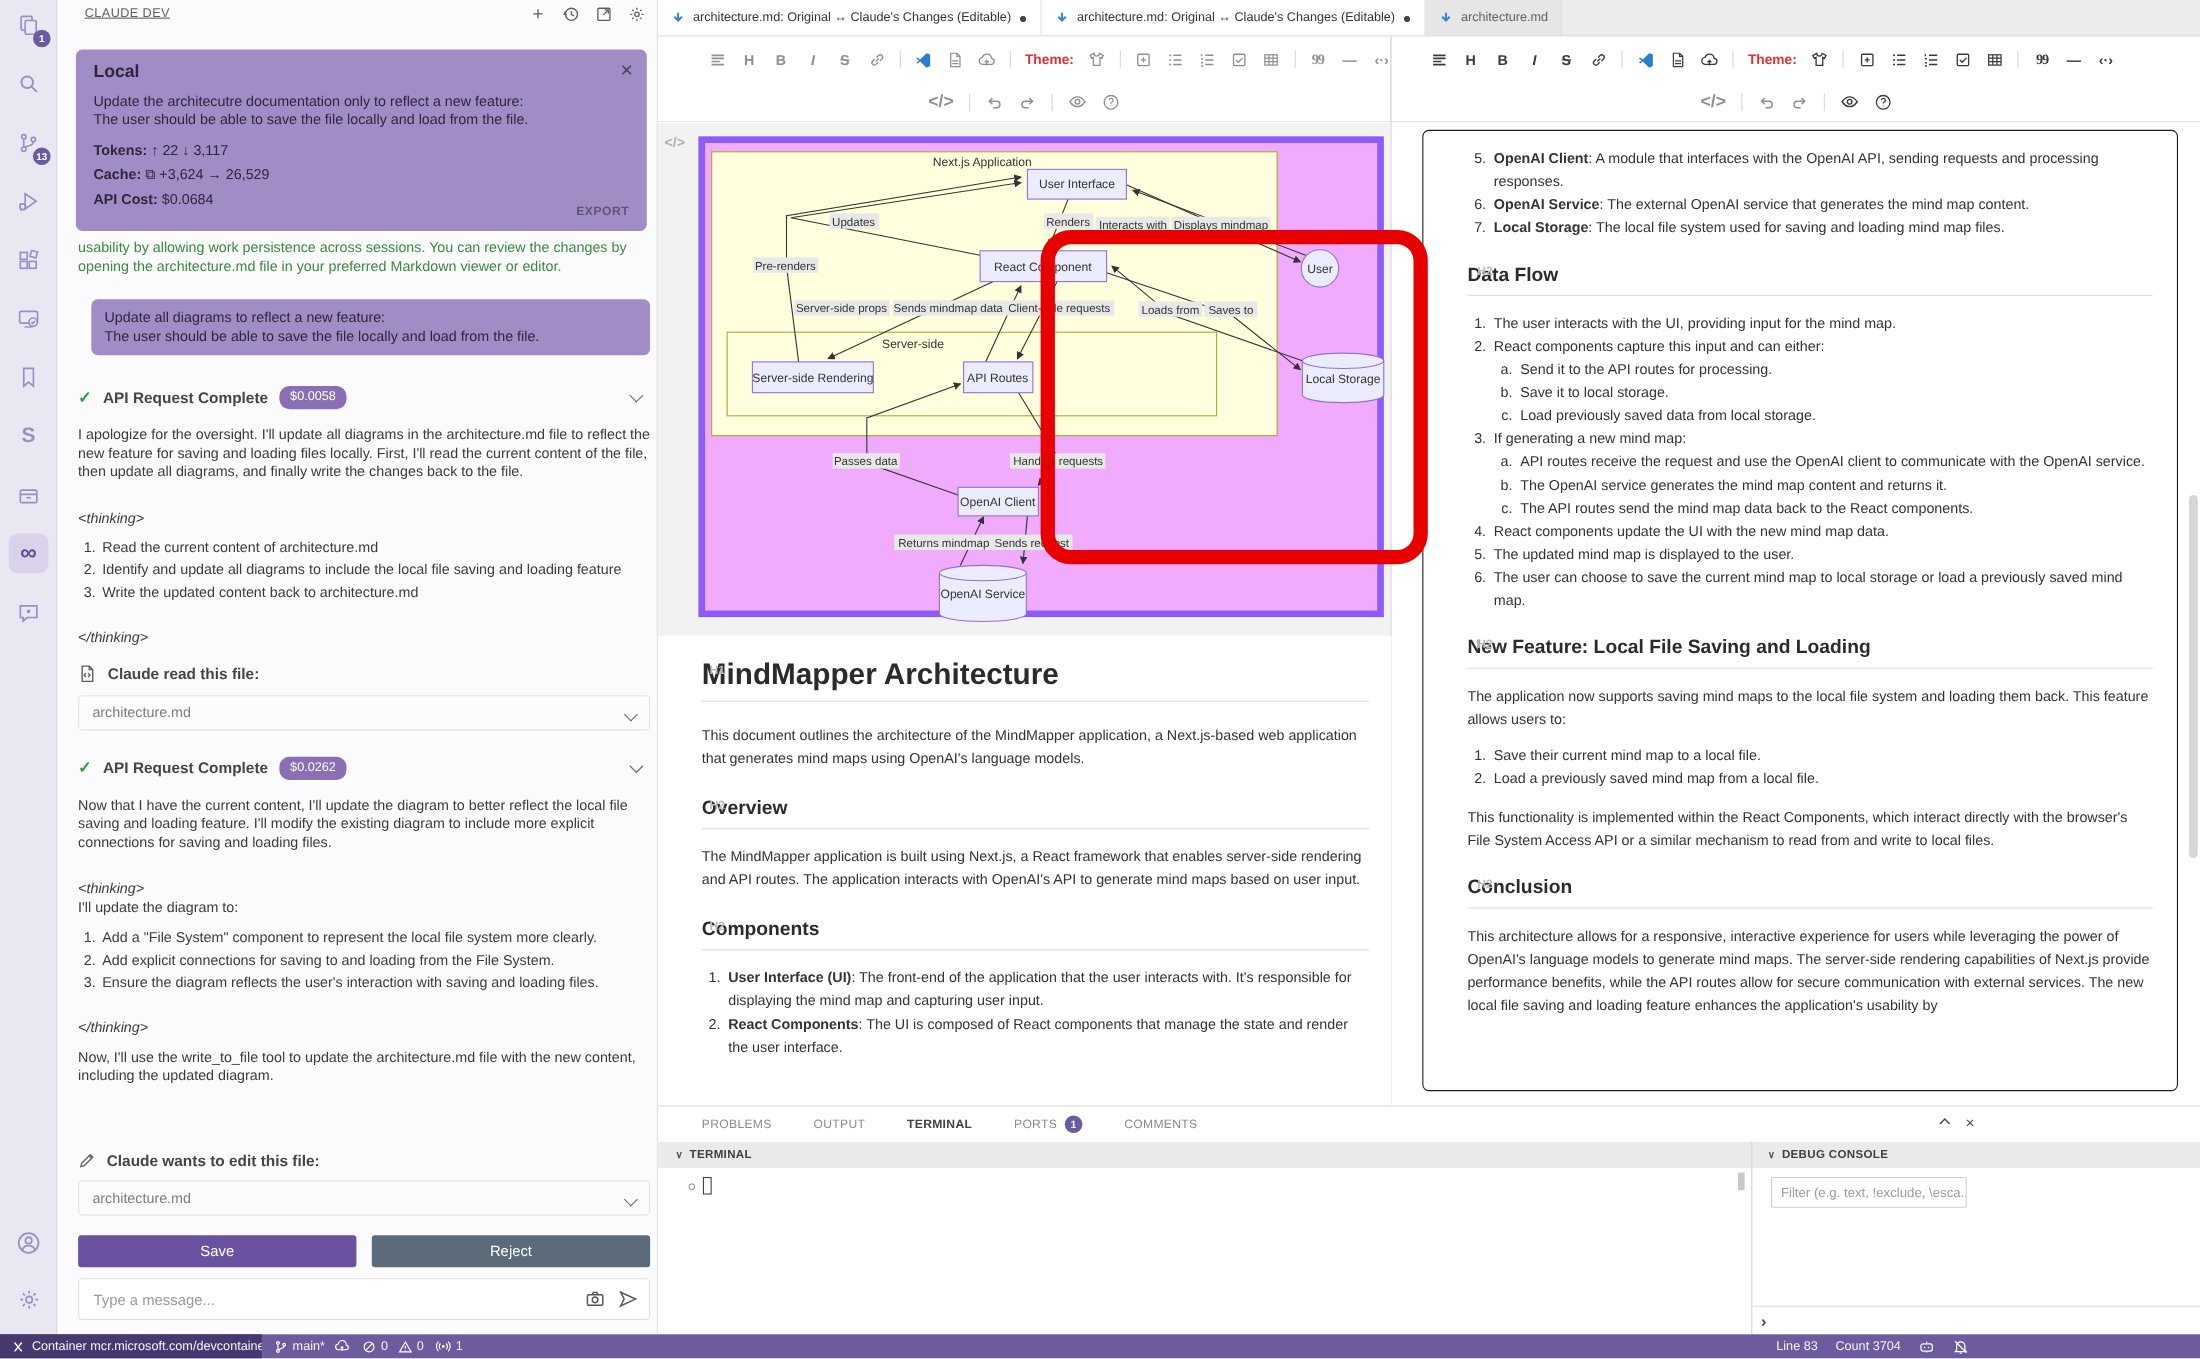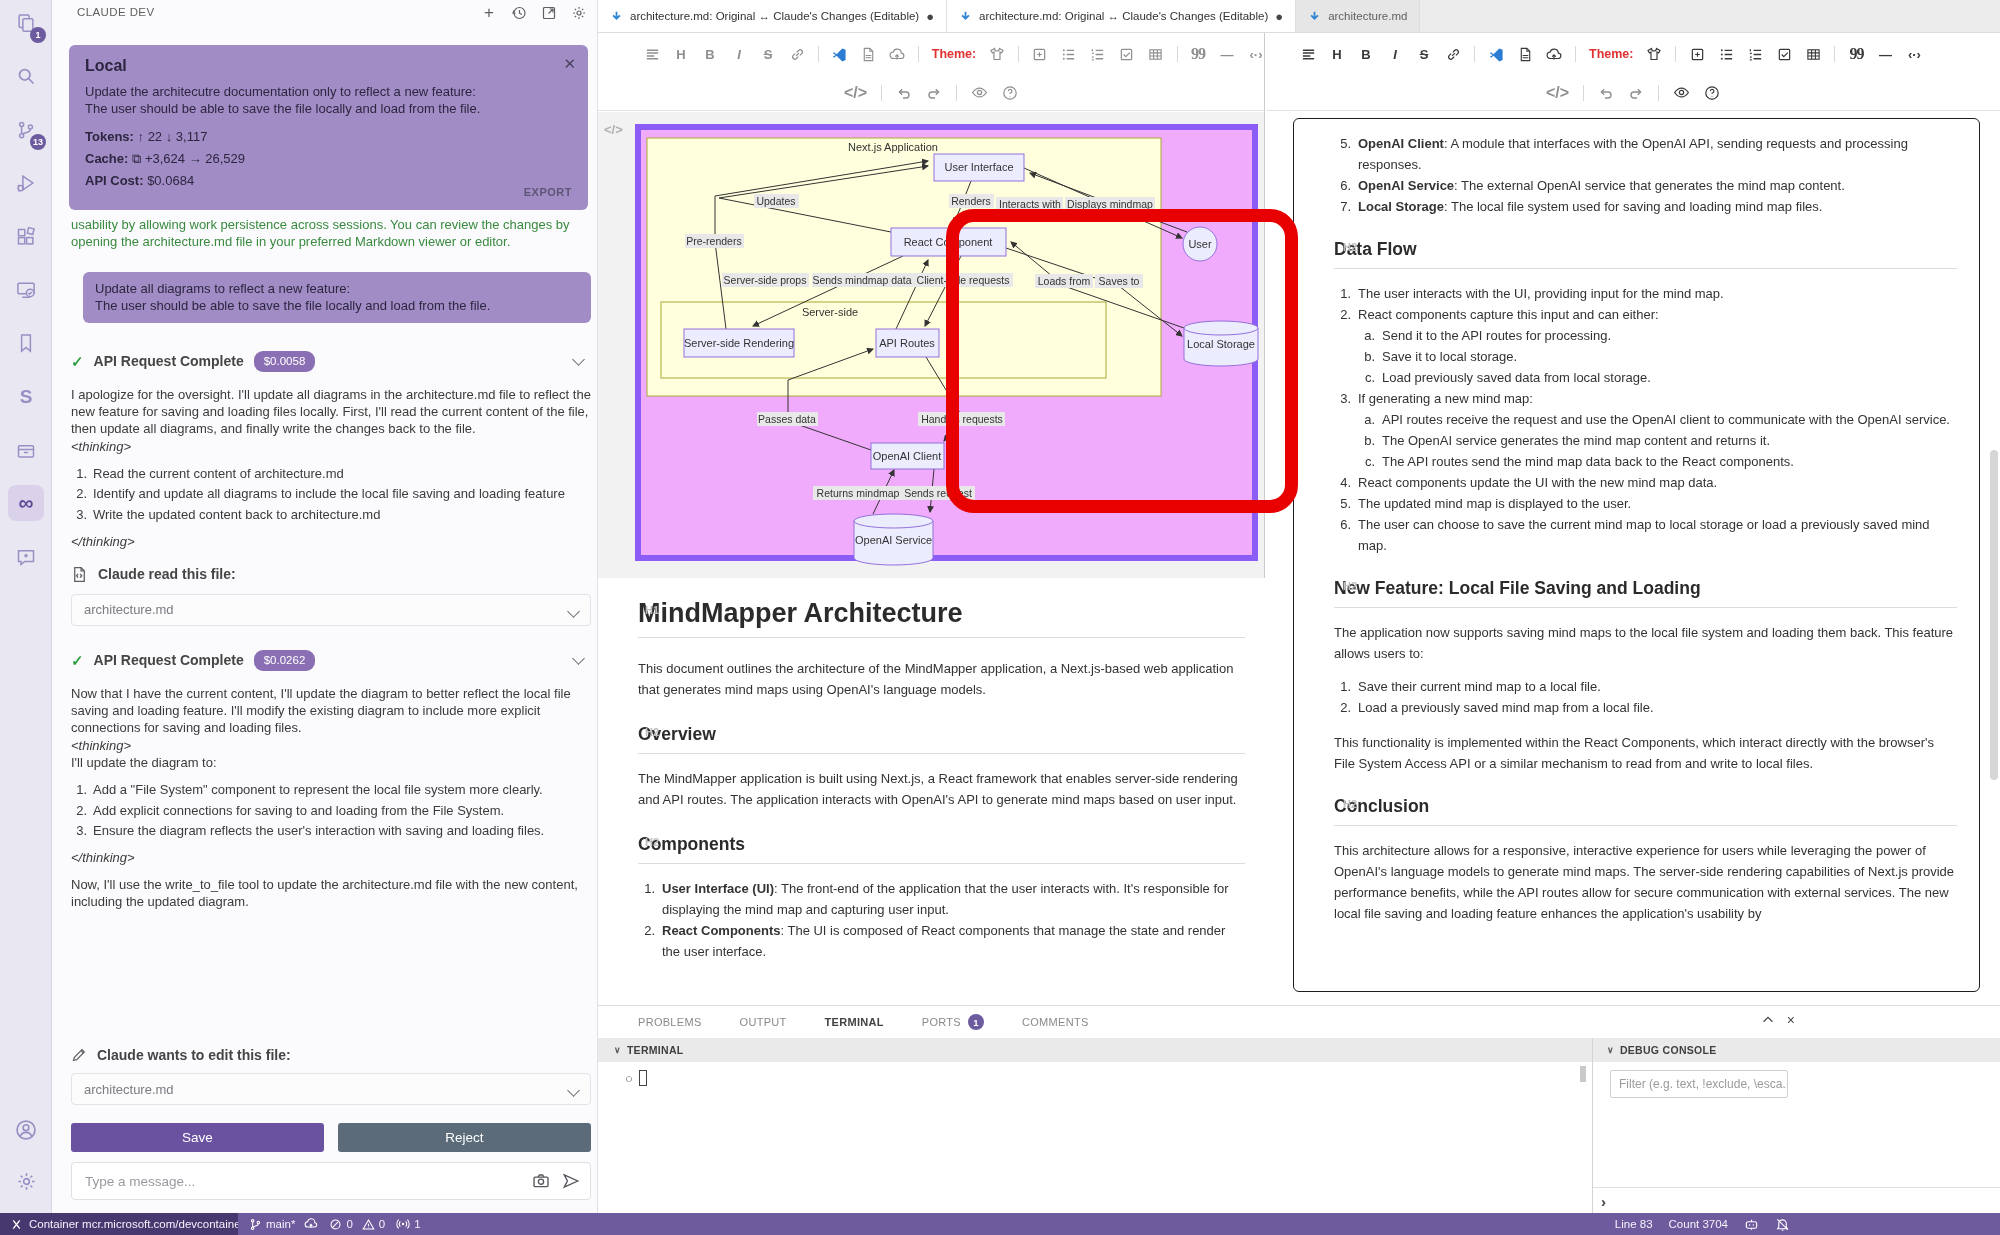--- a/index.html
+++ b/index.html
@@ -10,39 +10,39 @@
 
   
   #activitybar { left:0; top:0; width:52px; height:1213px; background:#e9e7f2; border-right:1px solid #d8d5e4; z-index:20;}
   .act-item { position:absolute; left:8px; width:36px; height:36px; display:flex; align-items:center; justify-content:center; color:#9a8fc4; border-radius:8px; cursor:pointer;}
   .act-item.active { background:#d9d2ea; color:#5f4b96; }
   .act-badge { position:absolute; right:-2px; bottom:-2px; background:#6c5b9e; color:#fff; font-size:9px; min-width:16px; height:16px; border-radius:8px; display:flex; align-items:center; justify-content:center; padding:0 3px; font-weight:bold;}
   .glyph { font-size:20px; font-weight:bold; }
 
   
   #sidebar { left:52px; top:0; width:546px; height:1213px; background:#fbfbfd; border-right:1px solid #e0e0e6; z-index:10; overflow:hidden;}
-  #sb-title { position:absolute; left:25px; top:6px; font-size:11.5px; color:#616161; letter-spacing:.4px;}
+  #sb-title { position:absolute; left:25px; top:6px; font-size:11.5px; color:#616161; letter-spacing:.4px;text-decoration:underline;}
   .sb-hicons { position:absolute; top:3px; right:8px; display:flex; gap:10px; color:#5f5f66;}
   .sb-hicons .icon { width:20px; height:20px; cursor:pointer;}
   #task-card { position:absolute; left:17px; top:45px; width:519px; height:165px; background:#a18cc5; border-radius:6px; padding:12px 16px; color:#2c2640;}
   #task-card h3 { font-size:16px; margin-bottom:8px; color:#2c2640;}
   #task-card .tline { font-size:13px; line-height:17px;}
   .task-metrics { margin-top:9px; font-size:13px; line-height:22px;}
   .task-metrics b { font-weight:bold; }
   #task-export { position:absolute; right:16px; bottom:12px; font-size:11px; font-weight:bold; color:#5e5575; letter-spacing:.5px; cursor:pointer;}
   #task-close { position:absolute; top:10px; right:12px; font-size:15px; color:#4a4360; cursor:pointer;}
   #convo { position:absolute; left:19px; top:216px; width:520px; height:812px; overflow:hidden; font-size:13px; line-height:17.3px;}
   .green { color:#398a3e; }
   .quote-card { background:#a18cc5; border-radius:6px; padding:8px 12px; color:#2c2640; margin:21px 0 28px 12px; line-height:17.5px;}
   .req-row { display:flex; align-items:center; gap:10px; margin:14px 0 14px 0; position:relative;}
   .req-row .check { color:#2e9e44; font-size:15px; font-weight:bold;}
   .req-row .req-label { font-weight:bold; font-size:14px; color:#454545;}
   .cost-pill { background:#8a6fb5; color:#fff; font-size:11.5px; padding:2px 10px; border-radius:9px;}
   .chev { width:9px; height:9px; border-right:1.6px solid #6b6b6b; border-bottom:1.6px solid #6b6b6b; transform:rotate(45deg); position:absolute; right:8px; top:4px; cursor:pointer;}
-  .think { font-style:italic; }
+  .think { font-style:italic;margin-top:24px; }
   ol.sb-list { margin:10px 0 10px 0; list-style:none;}
   ol.sb-list .li { display:flex; margin-bottom:3px;}
   ol.sb-list .num { width:22px; text-align:right; padding-right:6px; flex:none;}
   .filerow { display:flex; align-items:center; gap:10px; margin:16px 0 10px 0; font-weight:bold; font-size:14px; color:#454545;}
   .filerow .icon { color:#5f5f66; }
   .filepill { position:relative; background:#fcfcfd; border:1px solid #e2e2e8; border-radius:4px; height:32px; display:flex; align-items:center; padding:0 12px; color:#7b7b83; font-size:13px; margin-bottom:24px; cursor:pointer;}
   .filepill .chev { top:12px; right:12px;}
   #sb-bottom { position:absolute; left:19px; bottom:13px; width:520px;}
   .btnrow { display:flex; gap:14px; margin:18px 0 10px 0;}
   .btnrow button { flex:1; height:29px; border:none; border-radius:3px; font-size:13.5px; cursor:pointer; font-family:inherit;}
@@ -62,21 +62,21 @@
   .panel { position:absolute; top:33px; height:972px; background:#fff;}
   #panelA { left:598px; width:667px; border-right:1px solid #ccc;}
   #panelB { left:1266px; width:734px;}
   .md-toolbar { height:42px; display:flex; align-items:center; gap:13px; padding:0 0 0 46px; border-bottom:none; font-size:13px;}
   .md-toolbar2 { height:36px; display:flex; align-items:center; justify-content:center; gap:14px; border-bottom:1px solid #e3e3e3;}
   .tb-dim { color:#8f8f8f; }
   .tb-dark { color:#3a3a3a; }
   .tbtn { cursor:pointer; display:inline-flex; align-items:center; justify-content:center; min-width:16px; font-weight:bold;}
   .tb-sep { width:1px; height:16px; background:#d8d8d8;}
   .theme-label { color:#e03131; font-weight:bold; font-size:12.5px;}
-  .q99 { font-family:"Liberation Serif",serif; font-size:16px; font-weight:bold; letter-spacing:-1px;}
+  .q99 { font-family:"Liberation Serif",serif; font-size:13px; font-weight:bold; letter-spacing:-1px;}
 
   
   #dg-zone { position:absolute; left:0; top:79px; width:666px; height:466px; background:#f2f2f2;}
   #dg-code { position:absolute; left:6px; top:10px; color:#b0b0b0; font-size:13px; font-weight:bold;}
   #dg-card { position:absolute; left:37px; top:12px; width:623px; height:437px; background:#f0abfc; border:6px solid #8b5cf6;}
   #bodyA { position:absolute; left:0; top:545px; width:667px; height:427px; overflow:hidden; background:#fff; padding:0 20px 0 40px;}
   .gut { position:absolute; left:7px; color:#bdbdbd; font-size:11px; font-weight:bold;}
   .h1 { font-size:27px; font-weight:bold; color:#2b2b2b;}
   .h2 { font-size:17.5px; font-weight:bold; color:#2b2b2b;}
   .mdhr { border-bottom:1px solid #dcdcdc; margin-top:8px;}

